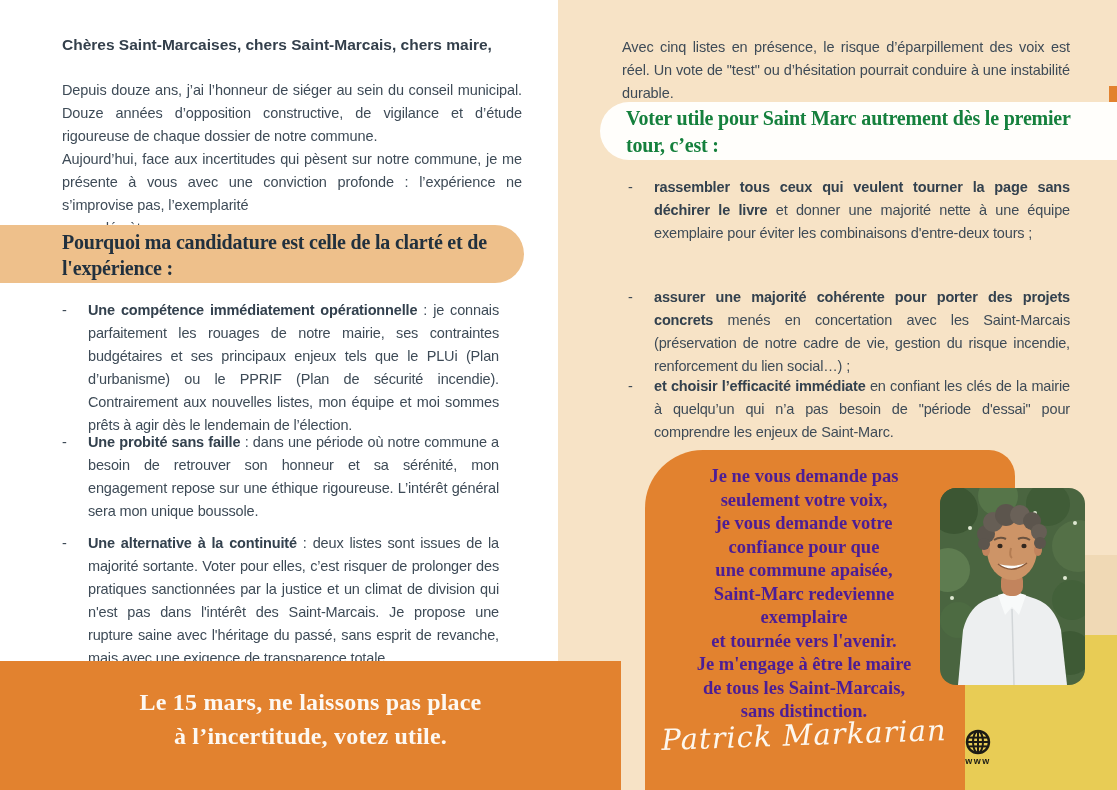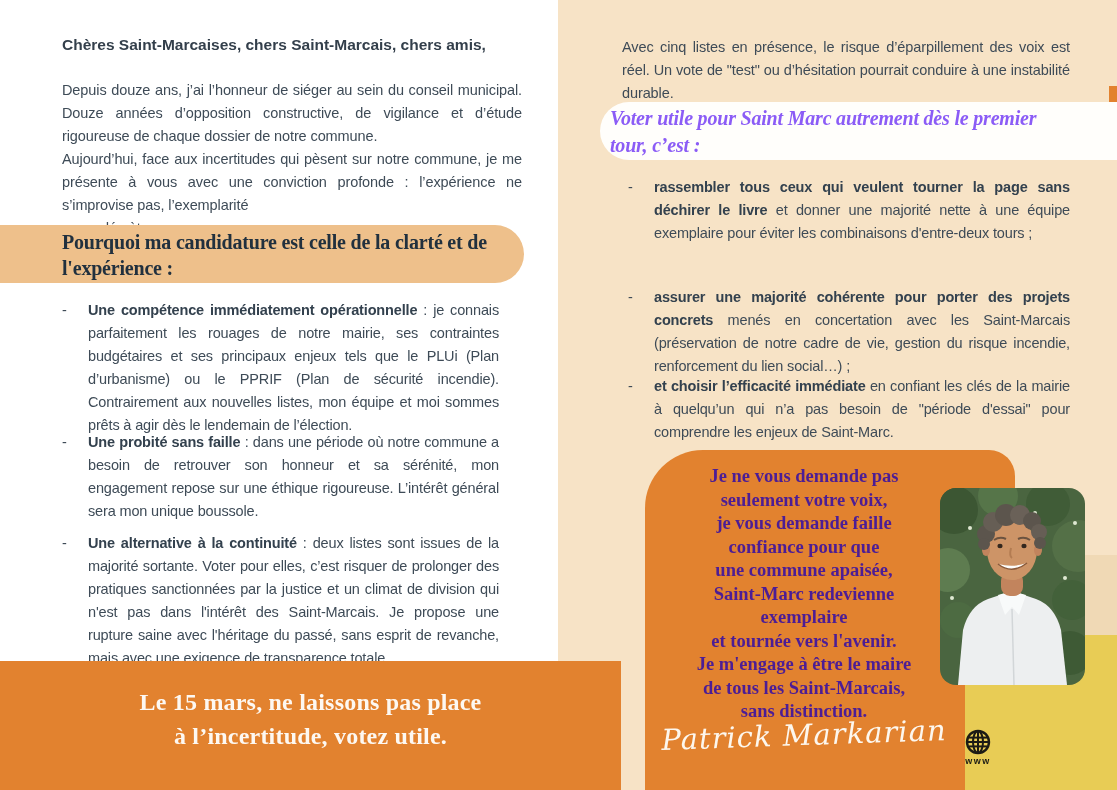--- a/index.html
+++ b/index.html
@@ -22,21 +22,21 @@
   .bd{font-weight:bold;color:#33414e;}
   .lb1{top:299px;} .lb2{top:431px;} .lb3{top:532px;}
   .banner{position:absolute;left:0;top:661px;width:621px;height:129px;background:#e2822f;
           text-align:center;padding-top:24px;box-sizing:border-box;}
   .bline{font-weight:bold;font-size:24px;line-height:34px;color:#fdf8f2;letter-spacing:0.2px;}
 
   
   .orange-mark{position:absolute;left:1109px;top:86px;width:8px;height:19px;background:#e2822f;}
   .r-intro{position:absolute;left:622px;top:36px;width:448px;font-size:14.5px;line-height:23px;letter-spacing:-0.1px;}
   .white-band{position:absolute;left:600px;top:102px;width:517px;height:58px;background:#fffefb;border-radius:30px 0 0 30px;}
-  .wb-title{position:absolute;left:10px;top:3px;width:462px;font-weight:bold;font-size:20px;line-height:26.5px;color:#8b5cf6;letter-spacing:-0.2px;font-style:italic;}
+  .wb-title{position:absolute;left:26px;top:3px;width:462px;font-weight:bold;font-size:20px;line-height:26.5px;color:#15803d;letter-spacing:-0.2px;}
   .rbullet{position:absolute;left:628px;width:442px;display:flex;font-size:14.5px;line-height:23px;letter-spacing:-0.15px;}
   .rb1{top:176px;} .rb2{top:286px;} .rb3{top:375px;}
 
   .beige-square{position:absolute;left:1040px;top:555px;width:77px;height:83px;background:#f0d9b5;}
   .pledge-card{position:absolute;left:645px;top:450px;width:370px;height:340px;background:#e2822f;border-radius:58px 26px 0 0;}
   .pledge{position:absolute;left:8px;top:15px;width:302px;text-align:center;font-weight:bold;
           font-size:18.5px;line-height:23.5px;color:#4c1d95;}
   .signature{position:absolute;left:0px;top:268px;width:318px;text-align:center;color:#fdf7ee;
              font-family:"DejaVu Serif","Liberation Serif",serif;font-style:italic;font-size:29px;
              transform:rotate(-2deg);letter-spacing:1px;}
@@ -48,21 +48,21 @@
   .ic-fb{font-family:"Liberation Sans","DejaVu Sans",sans-serif;font-weight:bold;font-size:36px;line-height:32px;color:#1c1b15;margin-top:0px;}
   .photo{position:absolute;left:940px;top:488px;width:145px;height:197px;border-radius:16px;overflow:hidden;}
 </style>
 </head>
 <body>
 
 <div class="page">
 
   <div class="right-col"></div>
 
-  <div class="greeting">Chères Saint-Marcaises, chers Saint-Marcais, chers amis,</div>
+  <div class="greeting">Chères Saint-Marcaises, chers Saint-Marcais, chers maire,</div>
 
   <div class="intro">
     <div class="jt">Depuis douze ans, j’ai l’honneur de siéger au sein du conseil municipal. Douze années d’opposition constructive, de vigilance et d’étude rigoureuse de chaque dossier de notre commune.</div>
     <div class="jt">Aujourd’hui, face aux incertitudes qui pèsent sur notre commune, je me présente à vous avec une conviction profonde : l’expérience ne s’improvise pas, l’exemplarité</div>
     <div>ne se décrète pas.</div>
   </div>
 
   <div class="tan-band">
     <div class="tan-title serif">Pourquoi ma candidature est celle de la clarté et de l'expérience :</div>
   </div>
@@ -105,21 +105,21 @@
     <span class="dash">-</span>
     <span class="btext jt"><b class="bd">et choisir l’efficacité immédiate</b><span> en confiant les clés de la mairie à quelqu’un qui n’a pas besoin de "période d'essai" pour comprendre les enjeux de Saint-Marc.</span></span>
   </div>
 
   <div class="beige-square"></div>
 
   <div class="pledge-card">
     <div class="pledge serif">
       <div>Je ne vous demande pas</div>
       <div>seulement votre voix,</div>
-      <div>je vous demande faille</div>
+      <div>je vous demande votre</div>
       <div>confiance pour que</div>
       <div>une commune apaisée,</div>
       <div>Saint-Marc redevienne</div>
       <div>exemplaire</div>
       <div>et tournée vers l'avenir.</div>
       <div>Je m'engage à être le maire</div>
       <div>de tous les Saint-Marcais,</div>
       <div>sans distinction.</div>
     </div>
     <div class="signature">Patrick Markarian</div>

